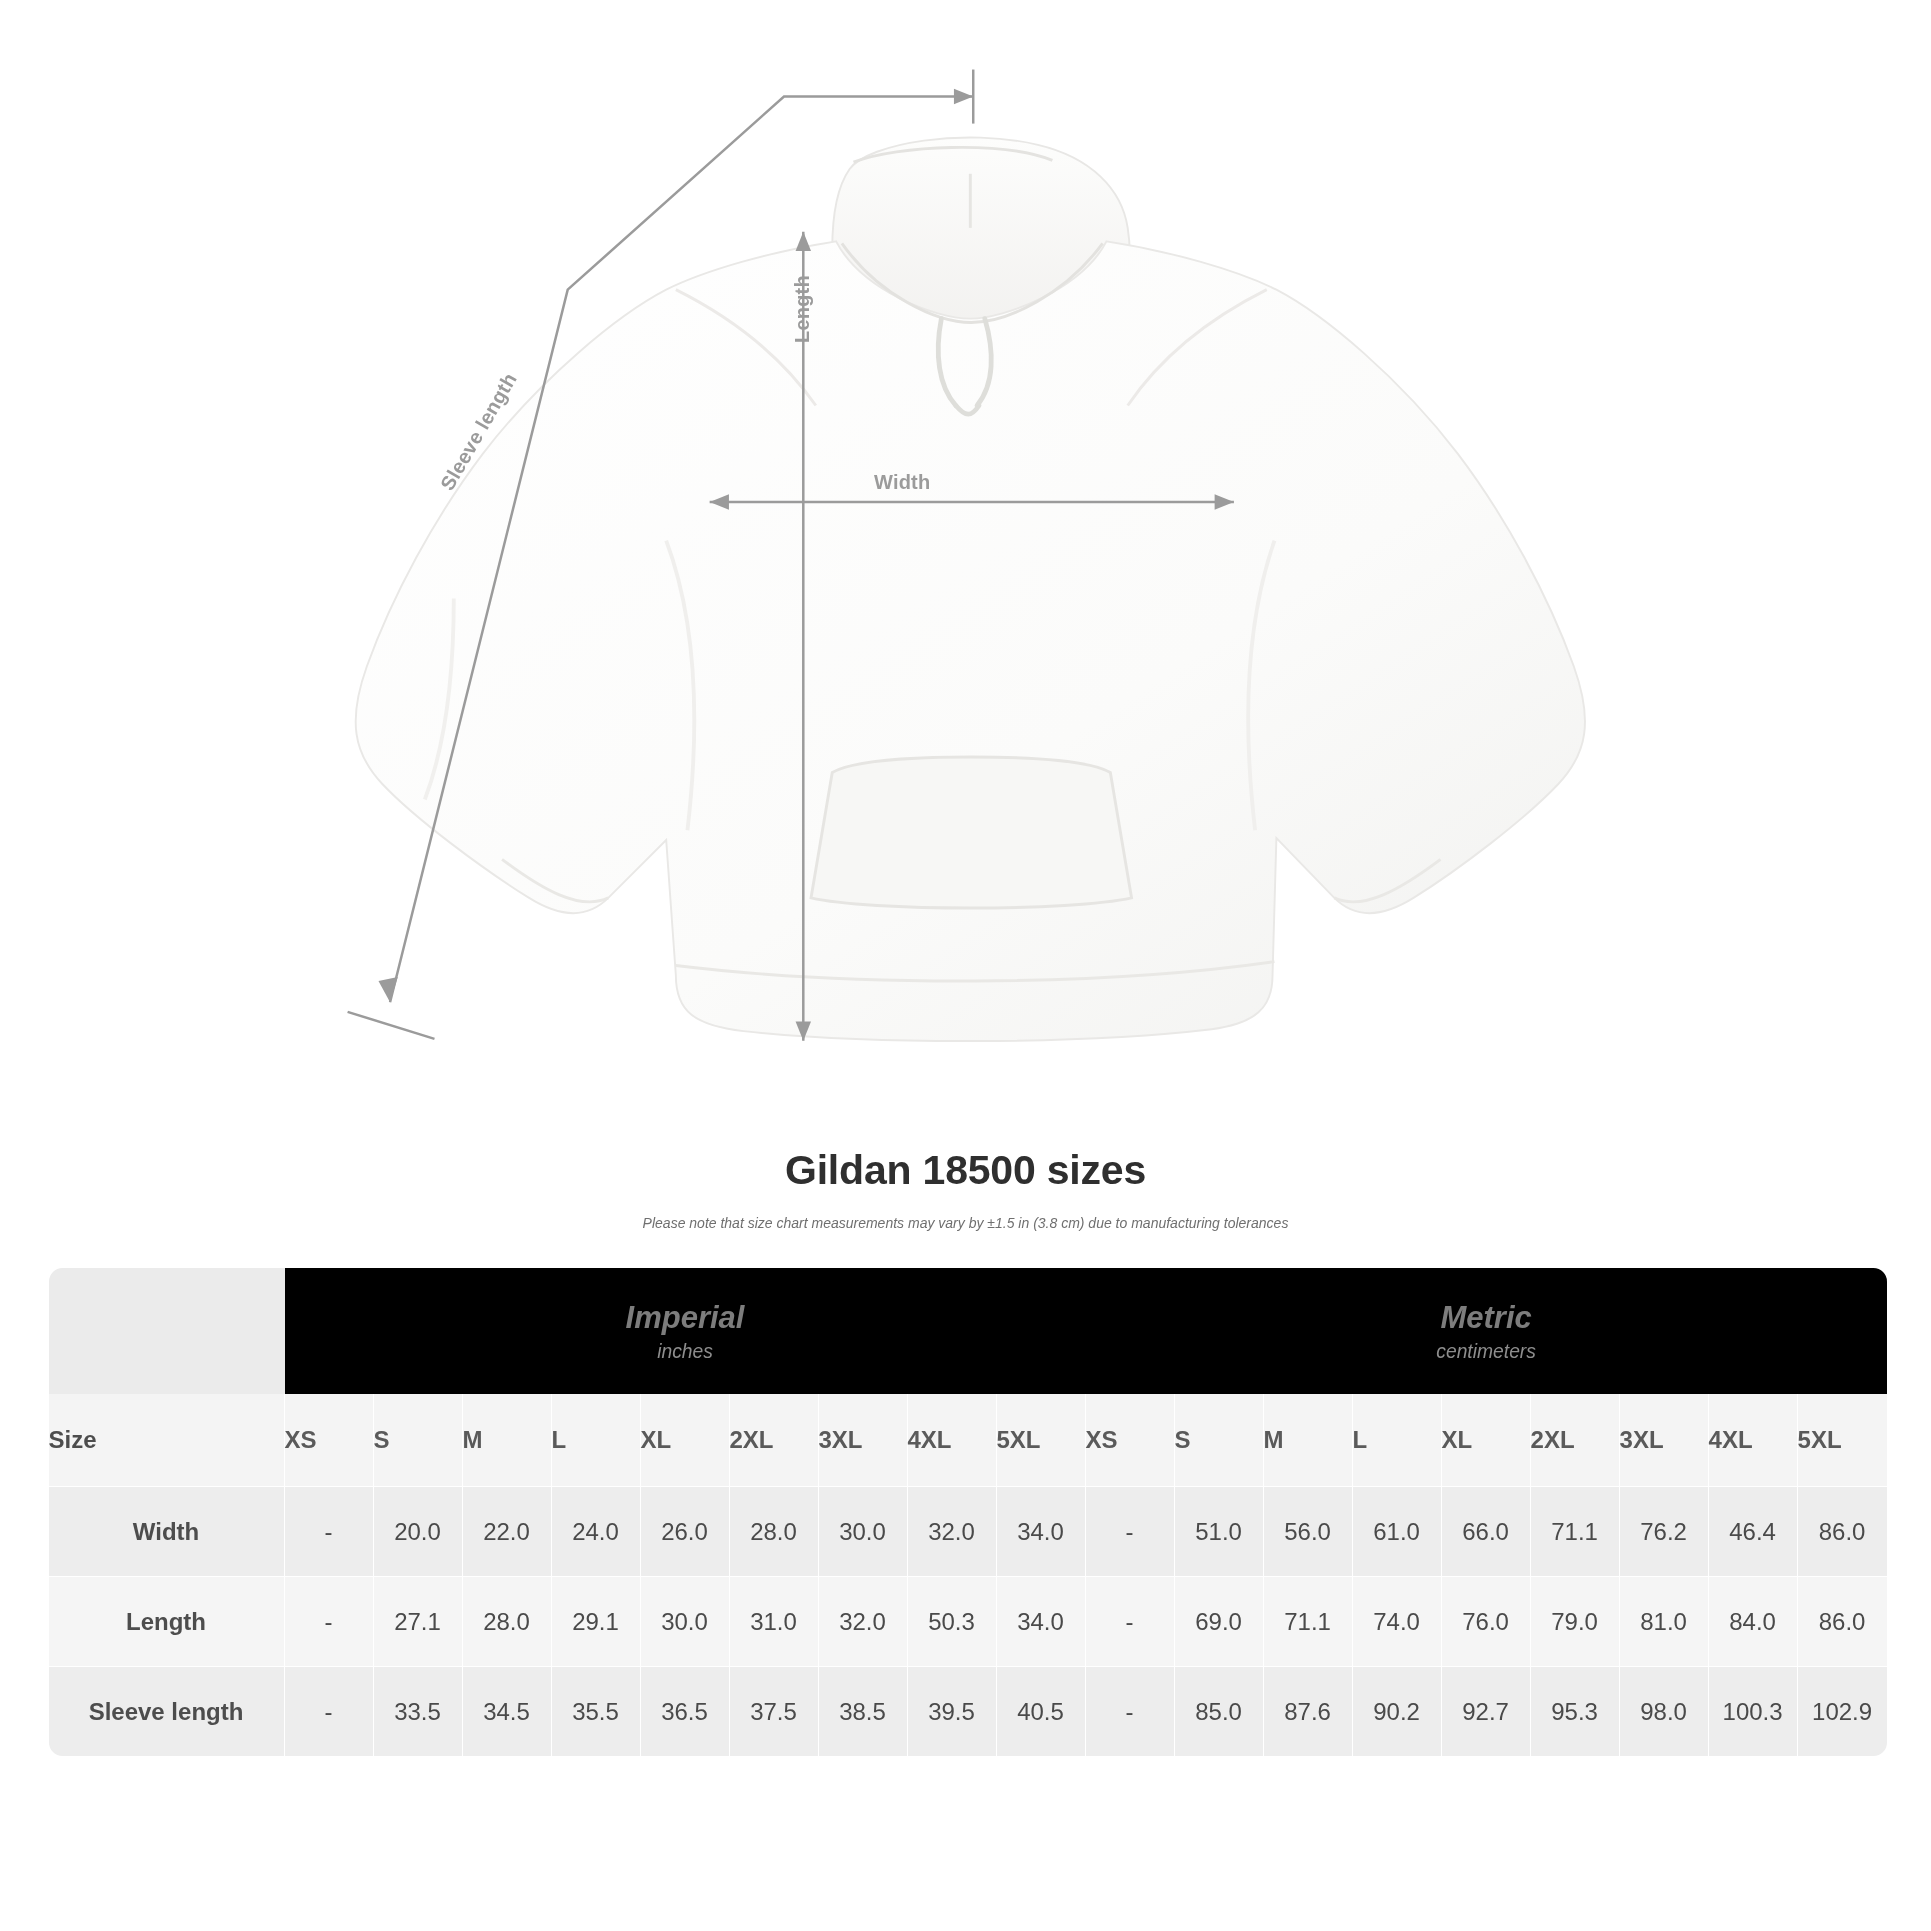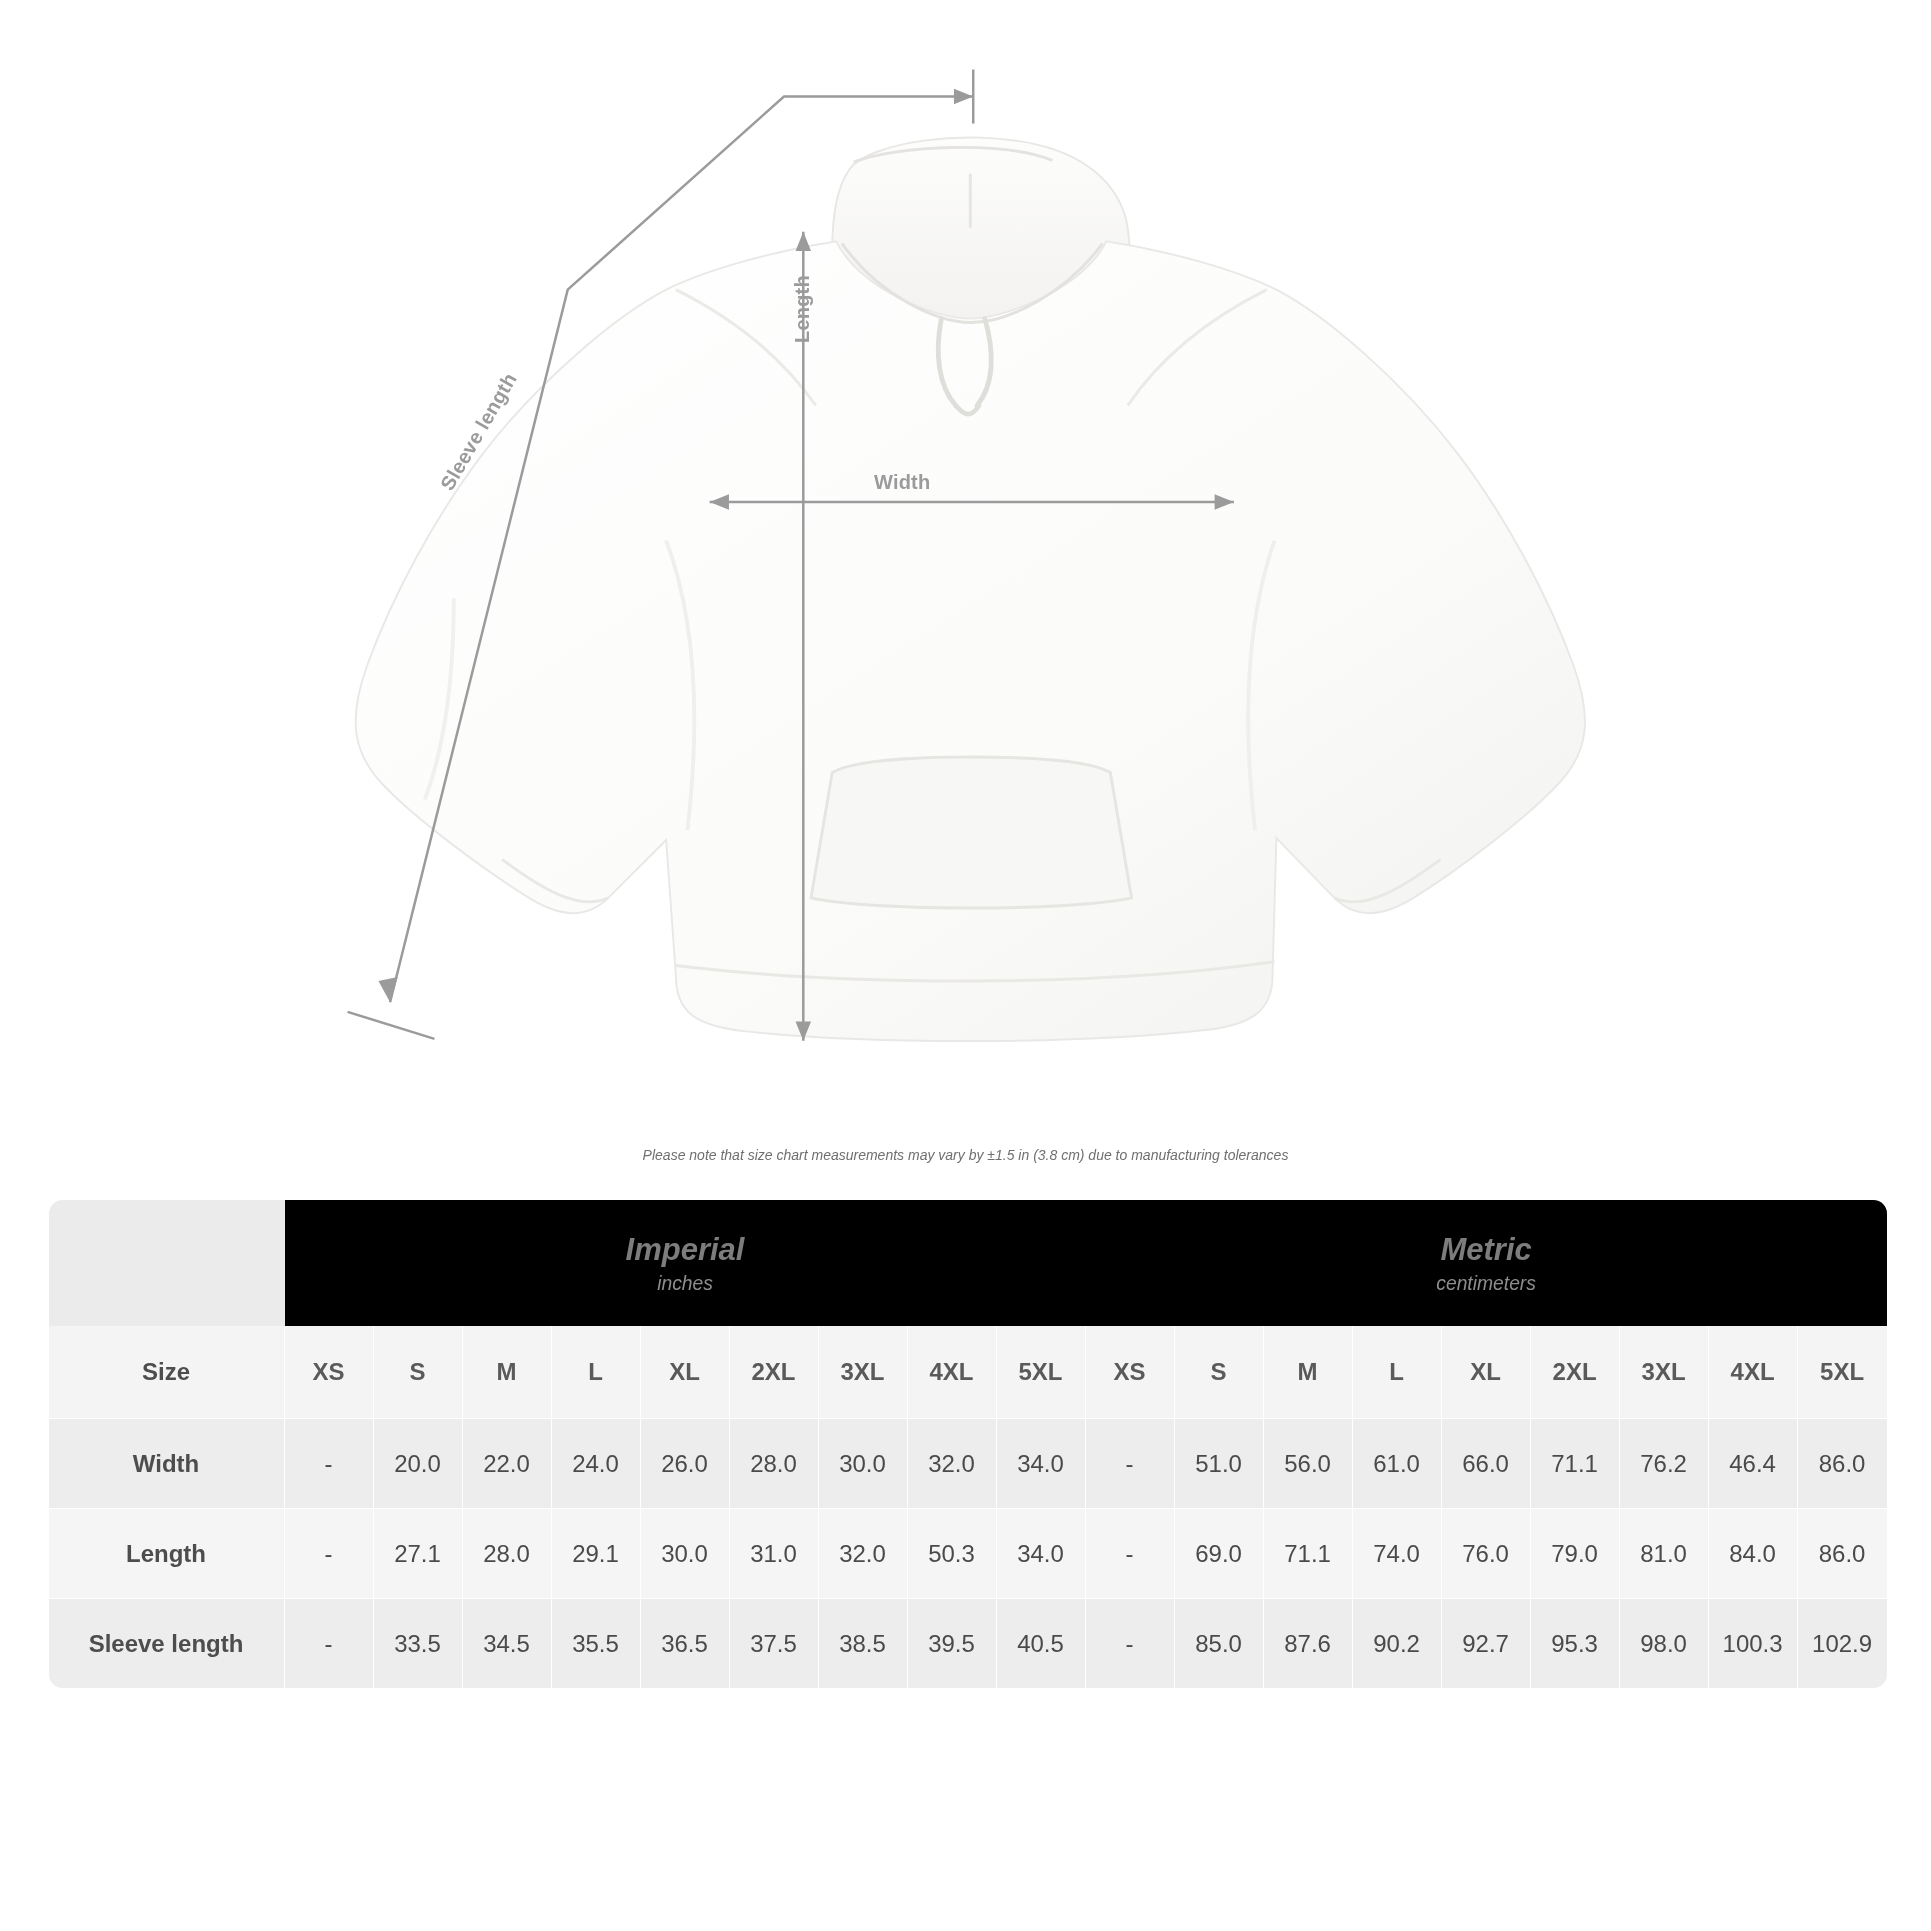--- a/index.html
+++ b/index.html
@@ -104,21 +104,21 @@
     font-size: 19.3px;
     font-style: italic;
     color: #8d8d8d;
     margin-top: 3.9px;
   }
   .spacer-cell { background: #ebebeb; }
 
   .hdr-row td {
     height: 92px;
     background: #f4f4f4;
-    text-align: center;
+    text-align: left;
     vertical-align: middle;
     font-size: 24px;
     font-weight: bold;
     color: #5a5a5a;
     border-right: 1.9px solid #ffffff;
   }
   .hdr-row td.rowlabel {
     font-size: 24px;
     color: #4d4d4d;
   }
@@ -242,20 +242,21 @@
         <line x1="360" y1="1048" x2="450" y2="1076"></line>
       </g>
     </svg>
 
     <div class="dim-label width-lbl">Width</div>
     <div class="dim-label length-lbl">Length</div>
     <div class="dim-label sleeve-lbl">Sleeve length</div>
   </div>
 
   <div class="title-block">
+    <h1 class="chart-title">Gildan 18500 sizes</h1>
     <div class="chart-note">Please note that size chart measurements may vary by ±1.5 in (3.8 cm) due to manufacturing tolerances</div>
   </div>
 
   <div class="table-wrap">
     <table class="size-table">
       <colgroup>
         <col style="width:236px">
         <col span="9" style="width:89px">
         <col span="9" style="width:89px">
       </colgroup>

